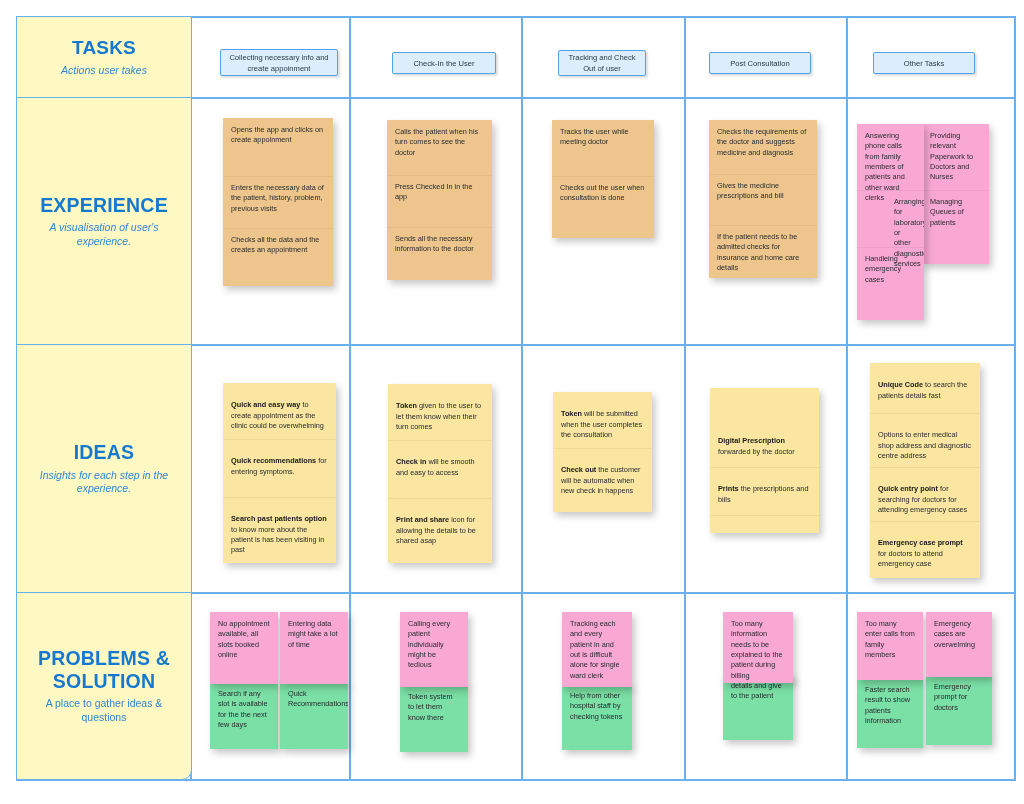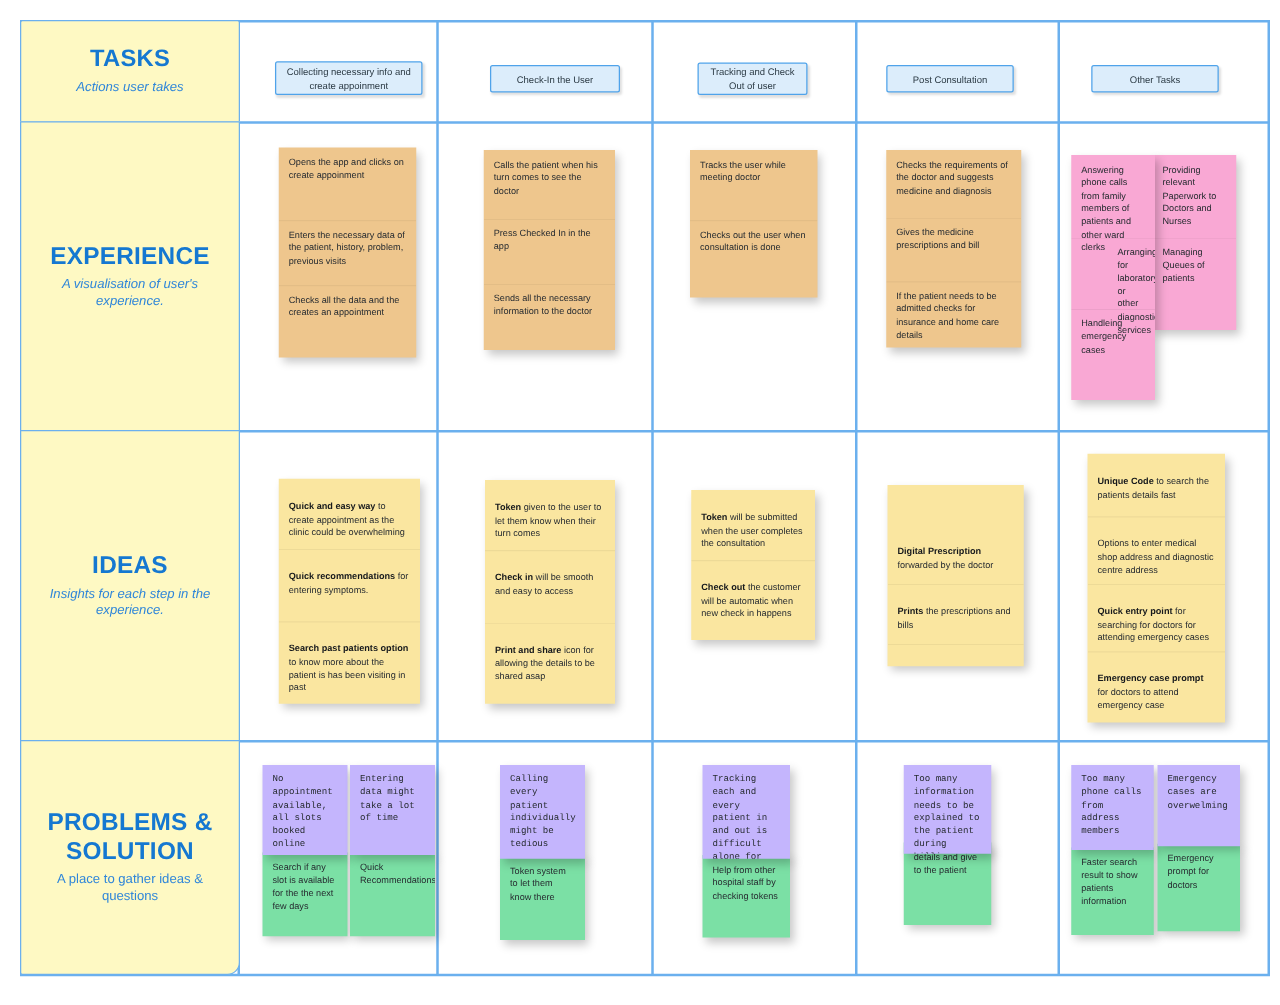--- a/index.html
+++ b/index.html
@@ -72,21 +72,21 @@
     font-size:7.3px;line-height:1.42;color:#262b30;
     white-space:pre-line;
   }
   .note .seg b{font-weight:bold;color:#16191c;}
   .note-orange{background:#EEC68D;}
   .note-orange .seg + .seg{box-shadow:inset 0 1px 0 rgba(0,0,0,.045);}
   .note-blue{background:#f9a8d4;}
   .note-blue .seg + .seg{box-shadow:inset 0 1px 0 rgba(0,0,0,.05);}
   .note-yellow{background:#FAE6A0;}
   .note-yellow .seg + .seg{box-shadow:inset 0 1px 0 rgba(0,0,0,.05);}
-  .note-pink{background:#c4b5fd;font-family:Liberation Mono, monospace;}
+  .note-pink{background:#f9a8d4;}
   .note-green{background:#7BE0A5;}
 </style>
 </head>
 <body>
 
 <div id="board">
 
   <div class="grid-line hline" style="left:16px;top:16px;width:1000px;"></div>
   <div class="grid-line hline" style="left:16px;top:97px;width:1000px;"></div>
   <div class="grid-line hline" style="left:16px;top:344px;width:1000px;"></div>
@@ -264,19 +264,19 @@
     <div class="seg">Too many information needs to be explained to the patient during billing</div>
   </div>
 
   <div class="note note-green" style="left:857px;top:678px;width:66px;height:70px;">
     <div class="seg">Faster search result to show patients information</div>
   </div>
   <div class="note note-green" style="left:926px;top:675px;width:66px;height:70px;">
     <div class="seg">Emergency prompt for doctors</div>
   </div>
   <div class="note note-pink" style="left:857px;top:612px;width:66px;height:68px;">
-    <div class="seg">Too many phone calls from address members</div>
+    <div class="seg">Too many enter calls from family members</div>
   </div>
   <div class="note note-pink" style="left:926px;top:612px;width:66px;height:65px;">
     <div class="seg">Emergency cases are overwelming</div>
   </div>
 
 </div>
 
 </body></html>

